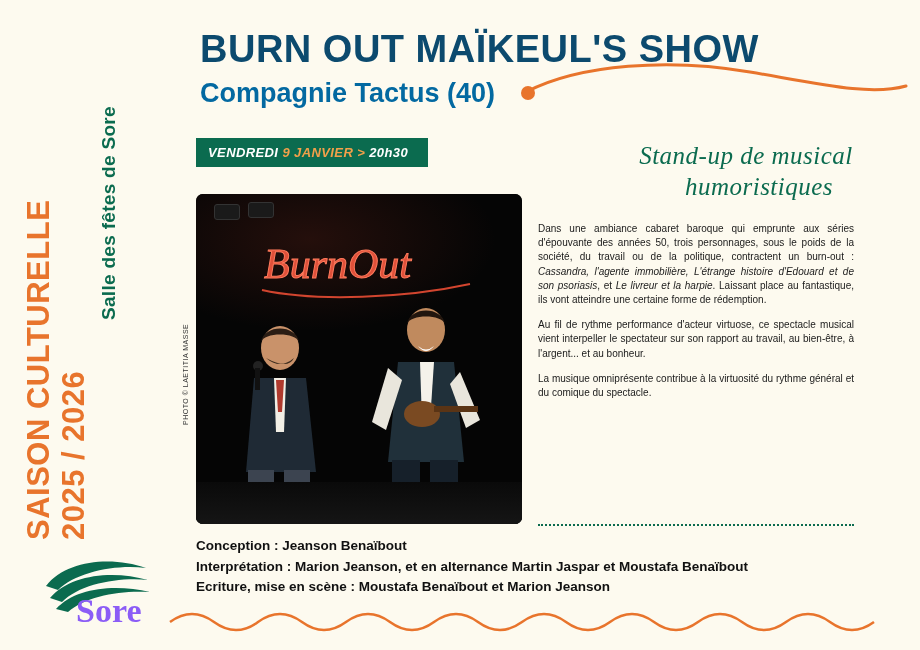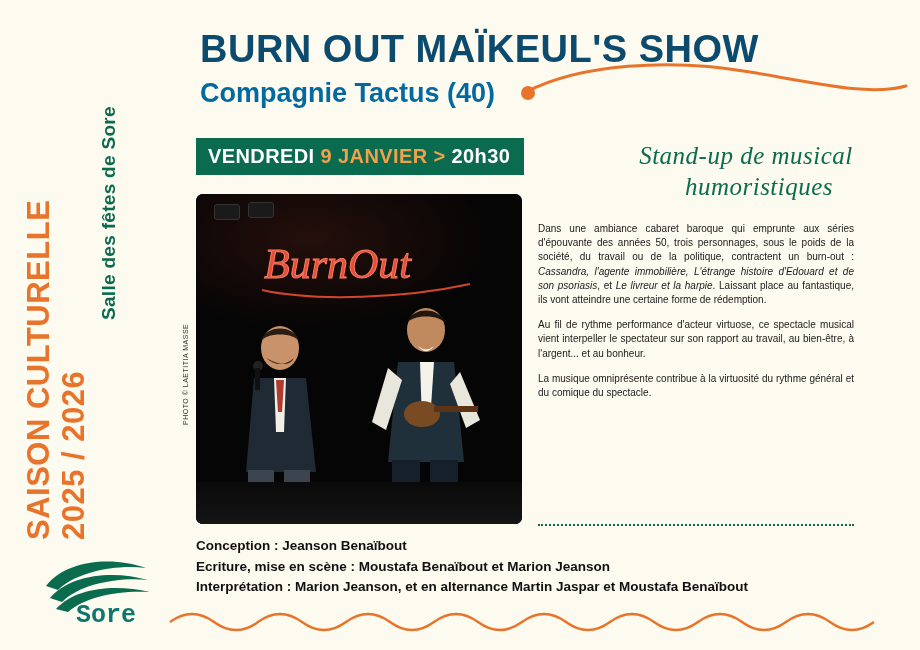--- a/index.html
+++ b/index.html
@@ -49,24 +49,24 @@
   
   .logo {
     position: absolute;
     left: 42px; bottom: 18px;
     width: 120px; height: 86px;
   }
   .logo svg { display:block; }
   .logo-word {
     position: absolute;
     left: 34px; bottom: 2px;
-    color: #0f766e;
-    font-size: 25px;
-    font-weight: bold;
-    font-family: Liberation Mono, monospace;
+    color: #8b5cf6;
+    font-size: 34px;
+    font-weight: bold;
+    font-family: Liberation Serif, serif;
   }
 
   
   .title {
     position: absolute;
     left: 200px; top: 28px;
     color: #0c4a6e;
     font-size: 38px;
     font-weight: bold;
     letter-spacing: 0.5px;
@@ -84,24 +84,25 @@
     left: 520px; top: 62px;
     width: 390px; height: 60px;
   }
 
   
   .datebar {
     position: absolute;
     left: 196px; top: 138px;
     background: #0b6b4f;
     color: #ffffff;
-    padding: 7px 14px 7px 12px;
-    font-size: 20px;
+    padding: 7px 20px 7px 12px;
+    font-size: 13px;
     font-weight: bold;
     letter-spacing: 0.4px;
+    font-style: italic;
   }
   .datebar .day { color: #f2a04a; }
   .datebar .gt { color: #f2a04a; }
 
   
   .genre {
     position: absolute;
     left: 596px; top: 140px;
     width: 300px;
     color: #0b6b4f;
@@ -283,21 +284,21 @@
   <div class="body-col">
     <p><span>Dans une ambiance cabaret baroque qui emprunte aux séries d'épouvante des années 50, trois personnages, sous le poids de la société, du travail ou de la politique, contractent un burn-out : </span><i>Cassandra, l'agente immobilière, L'étrange histoire d'Edouard et de son psoriasis</i><span>, et </span><i>Le livreur et la harpie</i><span>. Laissant place au fantastique, ils vont atteindre une certaine forme de rédemption.</span></p>
     <p>Au fil de rythme performance d'acteur virtuose, ce spectacle musical vient interpeller le spectateur sur son rapport au travail, au bien-être, à l'argent... et au bonheur.</p>
     <p>La musique omniprésente contribue à la virtuosité du rythme général et du comique du spectacle.</p>
   </div>
 
   <div class="dotline"></div>
 
   <div class="credits">
     <div>Conception : Jeanson Benaïbout</div>
+    <div>Interprétation : Marion Jeanson, et en alternance Martin Jaspar et Moustafa Benaïbout</div>
     <div>Ecriture, mise en scène : Moustafa Benaïbout et Marion Jeanson</div>
-    <div>Interprétation : Marion Jeanson, et en alternance Martin Jaspar et Moustafa Benaïbout</div>
   </div>
 
   <svg class="wave" viewBox="0 0 920 34" preserveAspectRatio="none">
     <path d="M170 20 q22 -16 44 0 t44 0 t44 0 t44 0 t44 0 t44 0 t44 0 t44 0 t44 0 t44 0 t44 0 t44 0 t44 0 t44 0 t44 0 t44 0" fill="none" stroke="#e8742c" stroke-width="2.5"></path>
   </svg>
 
 </div>
 
 </body></html>

